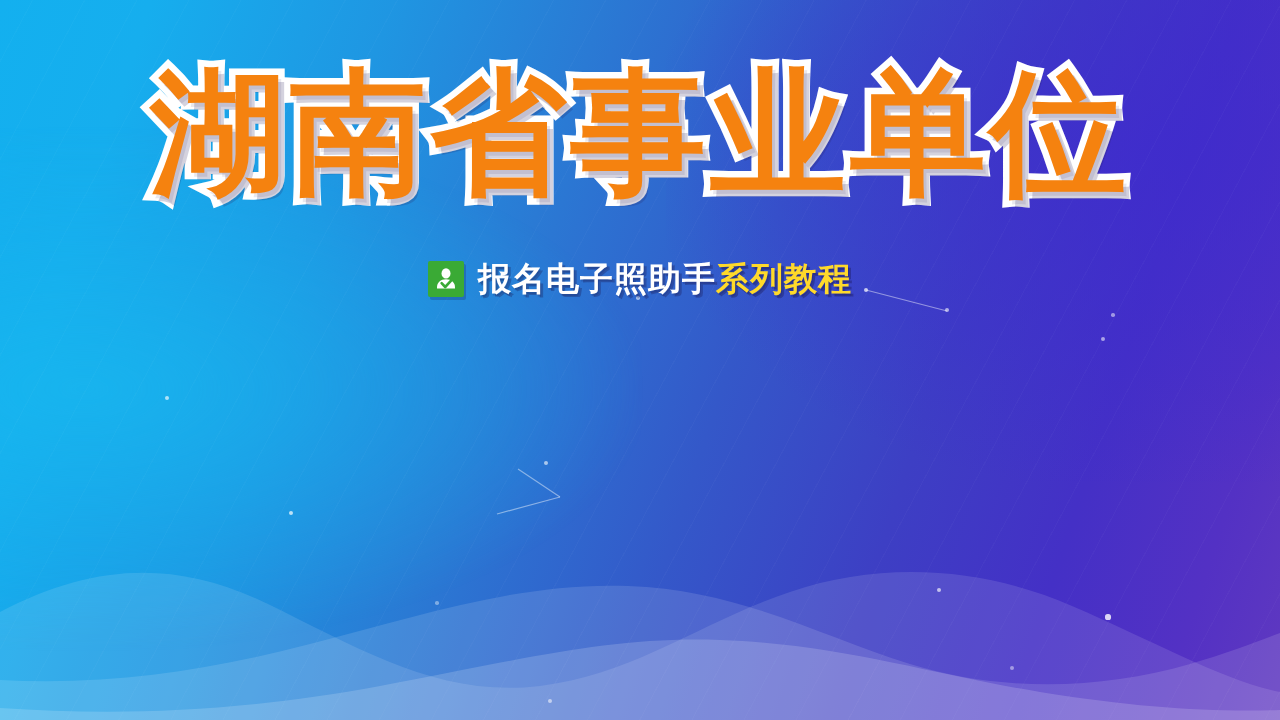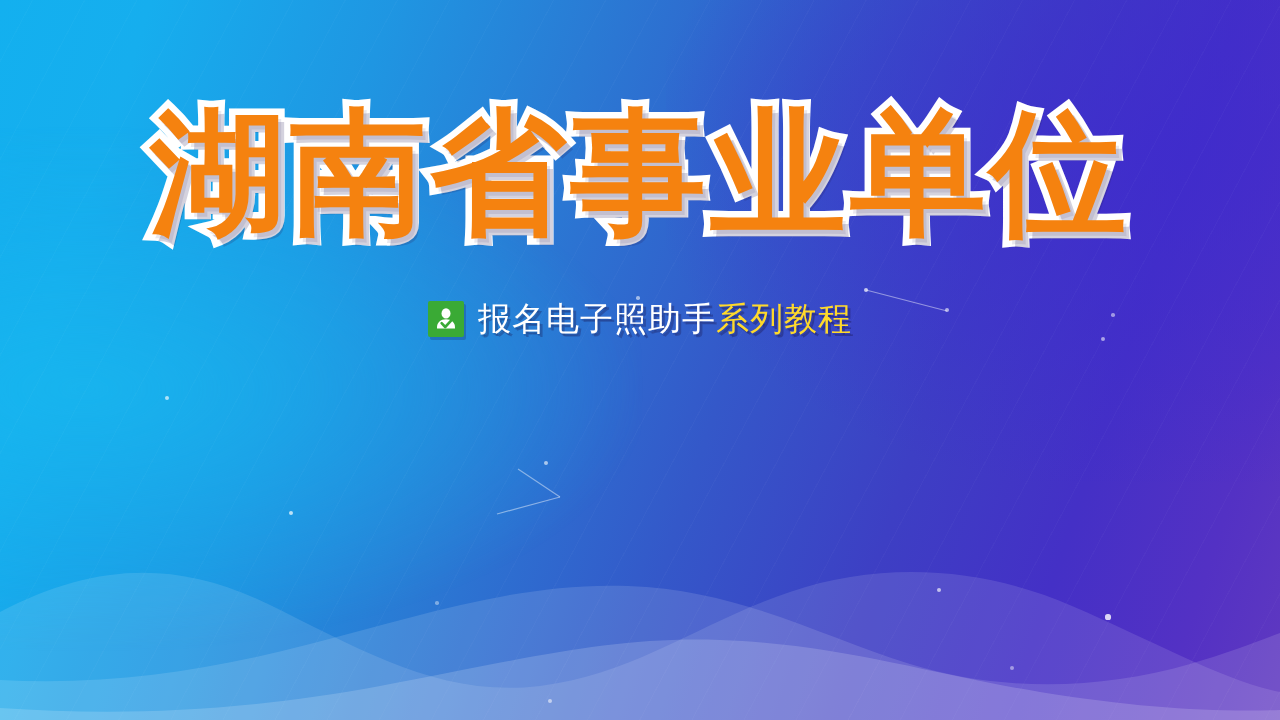--- a/index.html
+++ b/index.html
@@ -97,21 +97,21 @@
   .content {
     position: absolute;
     inset: 0;
     display: flex;
     flex-direction: column;
     align-items: center;
     justify-content: flex-start;
   }
 
   .title-main {
-    margin-top: 104px;
+    margin-top: 64px;
     font-size: 136px;
     line-height: 1.02;
     font-weight: 700;
     letter-spacing: 4px;
     color: #f5820f;
     -webkit-text-stroke: 13px #ffffff;
     paint-order: stroke fill;
     text-shadow:
        6px 7px 0 rgba(40,30,90,0.20),
        3px 4px 0 rgba(40,30,90,0.10);
@@ -144,21 +144,21 @@
     background: #3aaa35;
     border-radius: 2px;
     display: flex;
     align-items: center;
     justify-content: center;
     flex: none;
     box-shadow: 2px 3px 0 rgba(25,20,75,0.22);
   }
   .tag-text {
     font-size: 33px;
-    font-weight: 400;
+    font-weight: 700;
     letter-spacing: 1px;
     line-height: 1;
   }
   .tag-text .t-white {
     color: #ffffff;
     text-shadow:
        3px 3px 0 rgba(25,20,75,0.30),
        1px 2px 0 rgba(25,20,75,0.18);
   }
   .tag-text .t-yellow {

